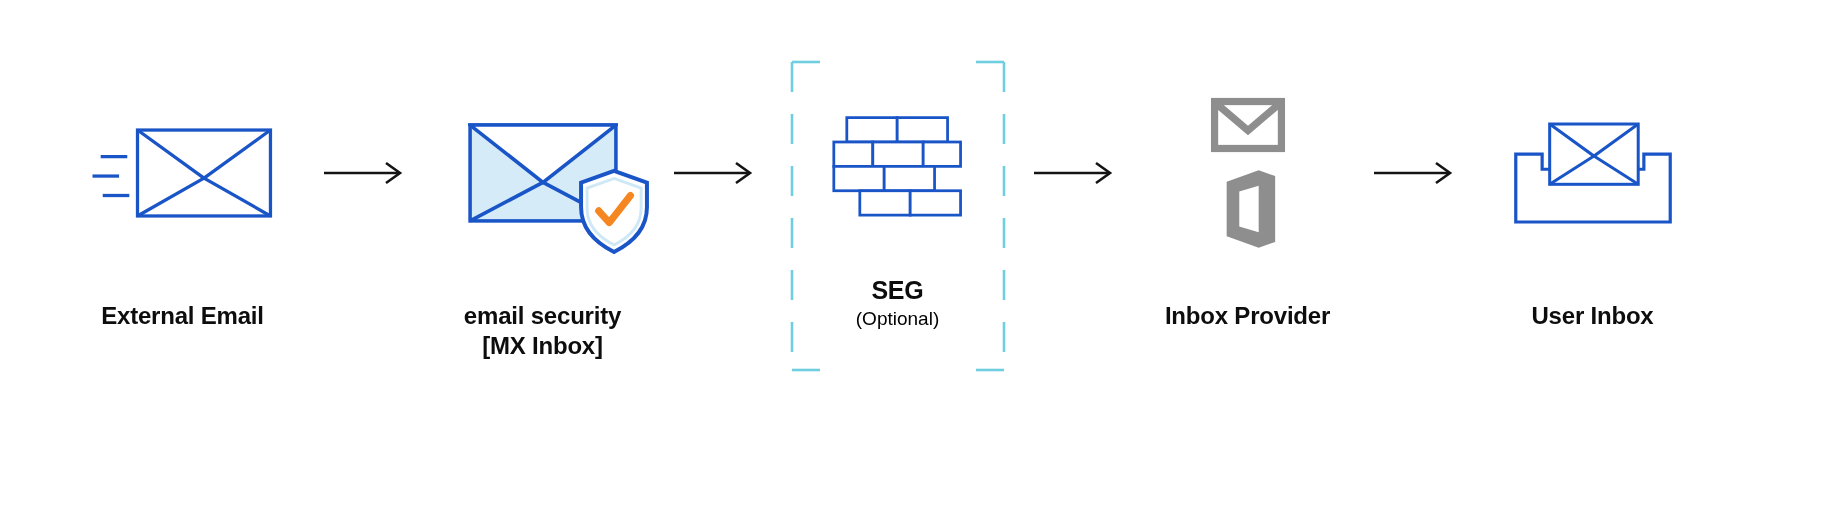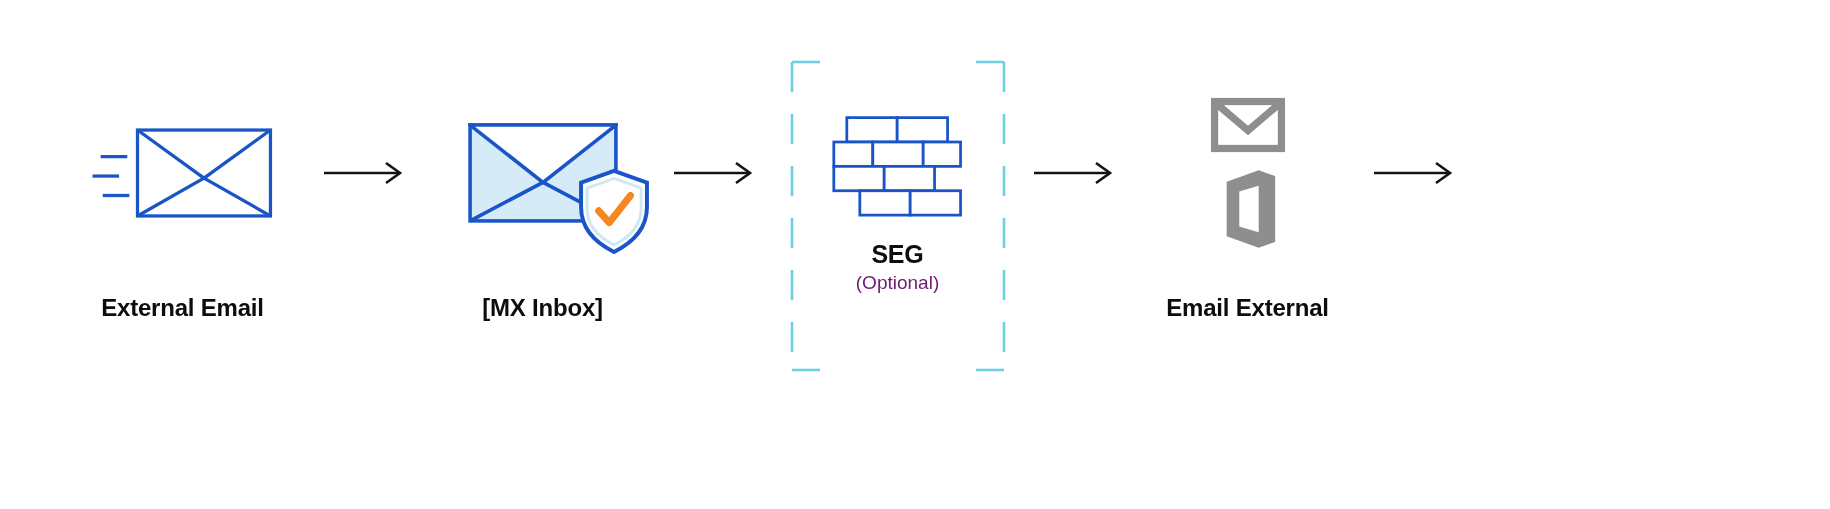--- a/index.html
+++ b/index.html
@@ -35,24 +35,24 @@
   
   .provider-stack { display:flex; flex-direction:column; align-items:center; gap:16px; }
 
   
   .seg-frame {
     position:relative; width:216px; height:312px;
     display:flex; flex-direction:column; align-items:center;
   }
   .seg-frame .frame-lines { position:absolute; inset:0; pointer-events:none; }
   .seg-wall { margin-top:56px; position:relative; }
-  .seg-label { margin-top:20px; font-size:25px; font-weight:700; color:#0d0d0d; letter-spacing:-0.2px; }
-  .seg-sublabel { margin-top:3px; font-size:19px; font-weight:400; color:#701a75; }
+  .seg-label { margin-top:56px; font-size:25px; font-weight:700; color:#0d0d0d; letter-spacing:-0.2px; }
+  .seg-sublabel { margin-top:3px; font-size:19px; font-weight:400; color:#000000; }
 
-  .label-gap { margin-top:8px; }
+  .label-gap { margin-top:16px; }
 </style>
 </head>
 <body>
 
 <div class="canvas">
   <div class="diagram">
 
     <div class="node w-external">
       <div class="icon-box">
         <svg width="185" height="90" viewBox="0 0 180 88">
@@ -83,20 +83,21 @@
             <path d="M2 94 L72 57 L142 94" fill="none" stroke="#1a55c8" stroke-width="3.4"></path>
           </svg>
           <svg class="shield" width="80" height="90" viewBox="0 0 68 76">
             <path d="M34 3 L62 13 V34 C62 52 50 64 34 72 C18 64 6 52 6 34 V13 Z" fill="#ffffff" stroke="#1a55c8" stroke-width="3.4"></path>
             <path d="M34 3 L62 13 V34 C62 52 50 64 34 72 C18 64 6 52 6 34 V13 Z" transform="translate(6.2,7) scale(0.82)" fill="none" stroke="#cfe8f6" stroke-width="3"></path>
             <path d="M21 37 L30 47 L48 24" fill="none" stroke="#f6861f" stroke-width="6" stroke-linecap="round" stroke-linejoin="round"></path>
           </svg>
         </div>
       </div>
       <div class="node-label label-gap">
+        <div>email security</div>
         <div>[MX Inbox]</div>
       </div>
     </div>
 
     <div class="arrow-cell w-arrow">
       <svg width="92" height="26" viewBox="0 0 92 26">
         <line x1="2" y1="13" x2="76" y2="13" stroke="#141414" stroke-width="2.6"></line>
         <path d="M64 3 L78 13 L64 23" fill="none" stroke="#141414" stroke-width="2.6"></path>
       </svg>
     </div>
@@ -142,25 +143,36 @@
           <svg width="76" height="56" viewBox="0 0 84 62">
             <rect x="5" y="5" width="74" height="52" fill="none" stroke="#8e8e8e" stroke-width="8"></rect>
             <path d="M9 9 L42 37 L75 9" fill="none" stroke="#8e8e8e" stroke-width="8"></path>
           </svg>
           <svg width="64" height="80" viewBox="0 0 66 82">
             <path d="M44 1 L11 13 V69 L44 81 L61 75 V7 Z" fill="#8e8e8e"></path>
             <path d="M44 17 L24 23 V59 L44 65 Z" fill="#ffffff"></path>
           </svg>
         </div>
       </div>
-      <div class="node-label label-gap">Email External</div>
+      <div class="node-label label-gap">Inbox Provider</div>
     </div>
 
     <div class="arrow-cell w-arrow">
       <svg width="92" height="26" viewBox="0 0 92 26">
         <line x1="2" y1="13" x2="76" y2="13" stroke="#141414" stroke-width="2.6"></line>
         <path d="M64 3 L78 13 L64 23" fill="none" stroke="#141414" stroke-width="2.6"></path>
       </svg>
     </div>
 
+    <div class="node w-inbox">
+      <div class="icon-box">
+        <svg width="162" height="106" viewBox="0 0 172 112">
+          <path d="M4 36 L32 36 L32 52 L140 52 L140 36 L168 36 L168 108 L4 108 Z" fill="#ffffff" stroke="#1a55c8" stroke-width="3.4" stroke-linejoin="miter"></path>
+          <rect x="40" y="4" width="94" height="64" fill="#ffffff" stroke="#1a55c8" stroke-width="3.2"></rect>
+          <path d="M40 4 L87 38 L134 4" fill="none" stroke="#1a55c8" stroke-width="3.2"></path>
+          <path d="M40 68 L87 38 L134 68" fill="none" stroke="#1a55c8" stroke-width="3.2"></path>
+        </svg>
+      </div>
+      <div class="node-label label-gap">User Inbox</div>
+    </div>
 
   </div>
 </div>
 
 </body></html>

